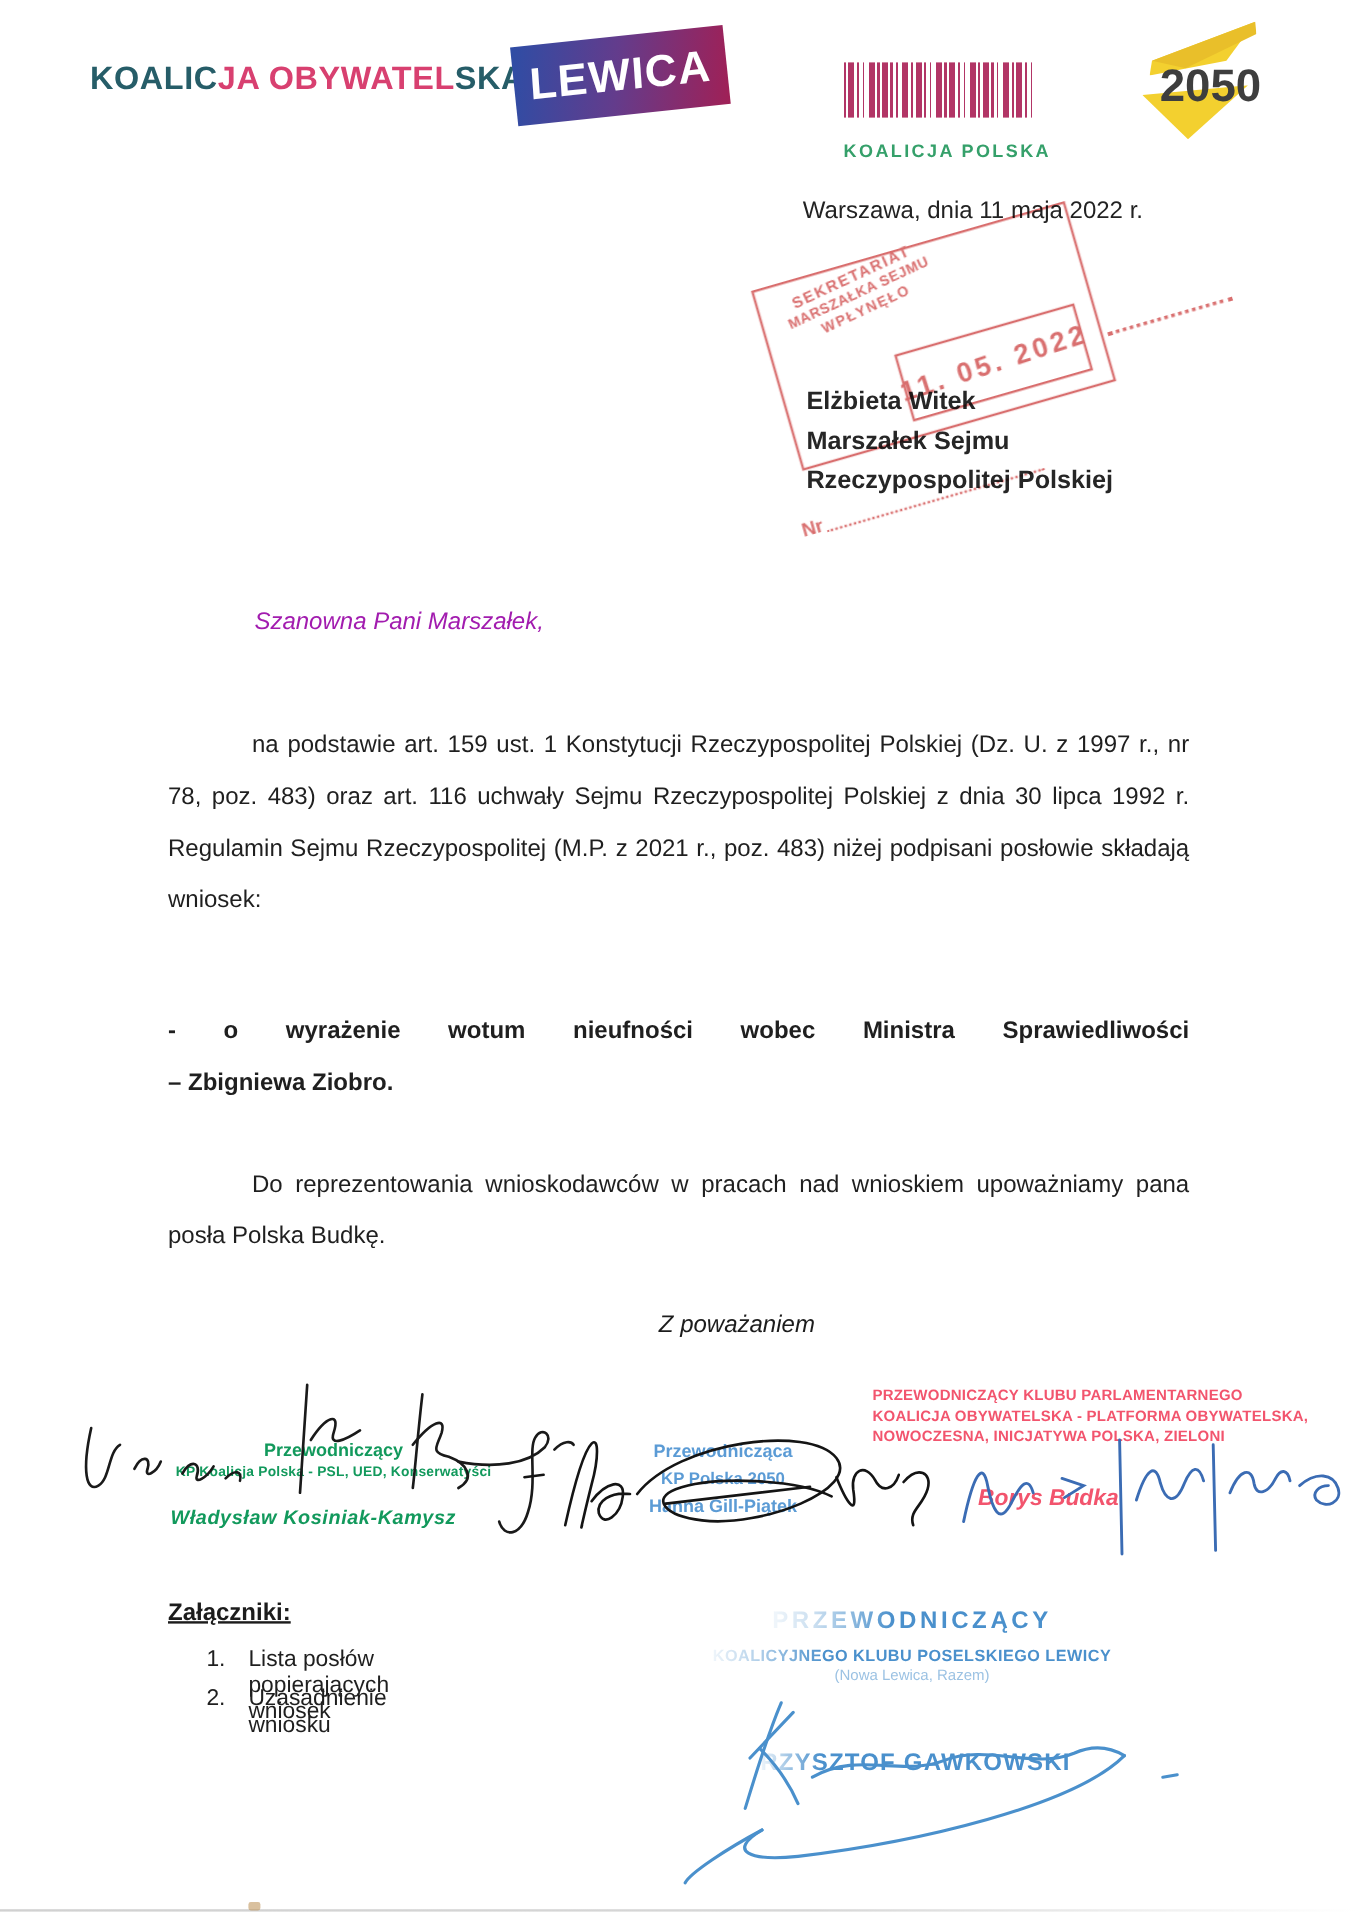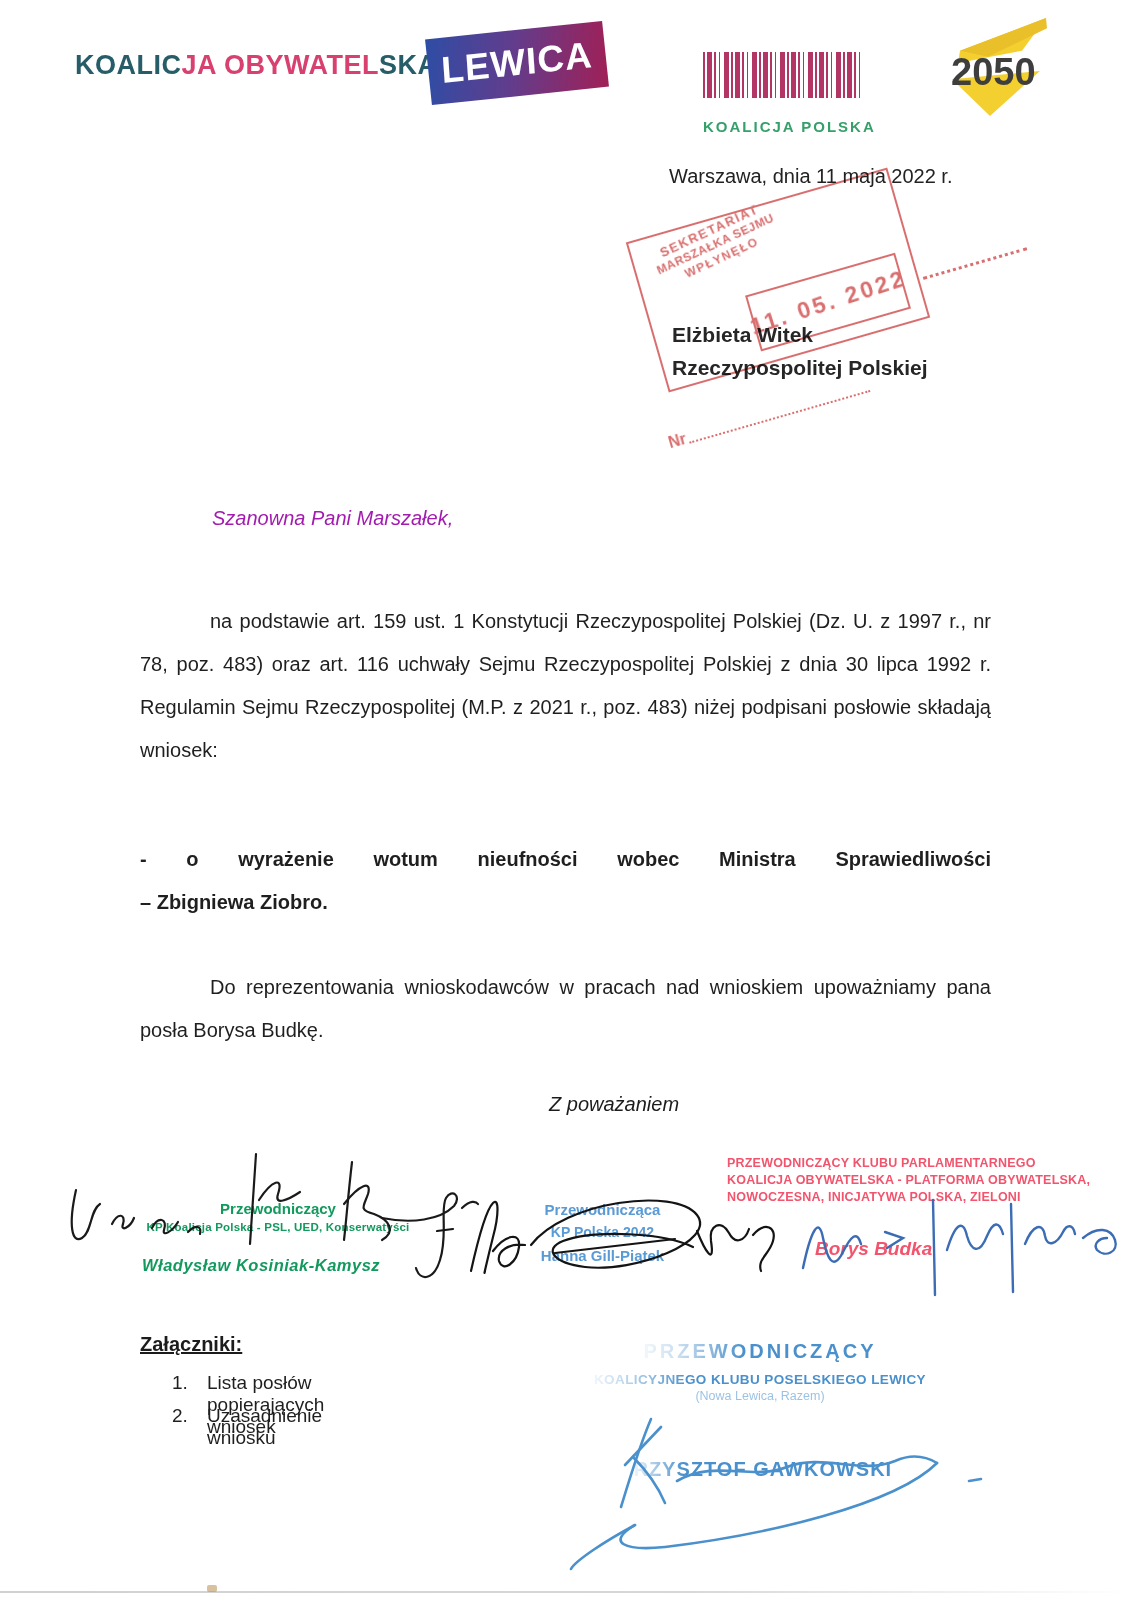--- a/index.html
+++ b/index.html
@@ -29,21 +29,21 @@
       #b23566 21px 26px,transparent 26px 28px);}
   .kp-label{margin-top:20px;color:#35a06a;font-size:15px;font-weight:700;letter-spacing:2px;white-space:nowrap;}
 
   .logo-2050{left:948px;top:16px;width:100px;height:102px;}
   .p2050-top{position:absolute;left:0;top:0;width:100%;height:100%;
     background:#f3d02f;clip-path:polygon(12% 34%,98% 2%,74% 34%,10% 46%);}
   .p2050-top2{position:absolute;left:0;top:0;width:100%;height:100%;
     background:#e9bf2a;clip-path:polygon(12% 34%,98% 2%,99% 12%,40% 40%);}
   .p2050-bottom{position:absolute;left:0;top:0;width:100%;height:100%;
     background:#f3d02f;clip-path:polygon(4% 62%,92% 54%,42% 98%);}
-  .p2050-text{position:absolute;left:3px;top:35px;width:100%;text-align:left;
+  .p2050-text{position:absolute;left:3px;top:35px;width:100%;text-align:right;
     font-size:38px;font-weight:800;color:#3e3e3e;letter-spacing:0px;}
 
   
   .dateline{left:669px;top:165px;font-size:20px;color:#222;}
   .addressee{left:672px;top:318px;font-size:21px;font-weight:700;line-height:33px;color:#262626;}
 
   
   .stamp{left:642px;top:202px;width:272px;height:156px;transform:rotate(-16deg);
     transform-origin:center;z-index:5;opacity:.8;mix-blend-mode:multiply;color:#cf4a4a;}
   .stamp-box{position:absolute;inset:0;border:2.5px solid #cf4a4a;}
@@ -145,43 +145,44 @@
   </div>
   <div class="stamp-dots-right"></div>
   <div class="stamp-nr">
     <span>Nr</span>
     <span class="dots"></span>
   </div>
 </div>
 
 <div class="abs addressee">
   <div>Elżbieta Witek</div>
+  <div>Marszałek Sejmu</div>
   <div>Rzeczypospolitej Polskiej</div>
 </div>
 
 <div class="abs salutation">Szanowna Pani Marszałek,</div>
 
 <div class="abs para para1">na podstawie art. 159 ust. 1 Konstytucji Rzeczypospolitej Polskiej (Dz. U. z 1997 r., nr 78, poz. 483) oraz art. 116 uchwały Sejmu Rzeczypospolitej Polskiej z dnia 30 lipca 1992 r. Regulamin Sejmu Rzeczypospolitej (M.P. z 2021 r., poz. 483) niżej podpisani posłowie składają wniosek:</div>
 
 <div class="abs para motion1">- o wyrażenie wotum nieufności wobec Ministra Sprawiedliwości</div>
 <div class="abs para motion2">– Zbigniewa Ziobro.</div>
 
-<div class="abs para para2">Do reprezentowania wnioskodawców w pracach nad wnioskiem upoważniamy pana posła Borysa Budkę.</div>
+<div class="abs para para2">Do reprezentowania wnioskodawców w pracach nad wnioskiem upoważniamy pana posła Polska Budkę.</div>
 
 <div class="abs closing">Z poważaniem</div>
 
 <div class="abs sig-caption kosiniak-roles">
   <div class="r1">Przewodniczący</div>
   <div class="r2">KP Koalicja Polska - PSL, UED, Konserwatyści</div>
 </div>
 <div class="abs kosiniak-name">Władysław Kosiniak-Kamysz</div>
 
 <div class="abs sig-caption gill-roles">
   <div class="r1">Przewodnicząca</div>
-  <div class="r2">KP Polska 2042</div>
+  <div class="r2">KP Polska 2050</div>
   <div class="r3">Hanna Gill-Piątek</div>
 </div>
 
 <div class="abs budka-roles">
   <div>PRZEWODNICZĄCY KLUBU PARLAMENTARNEGO</div>
   <div>KOALICJA OBYWATELSKA - PLATFORMA OBYWATELSKA,</div>
   <div>NOWOCZESNA, INICJATYWA POLSKA, ZIELONI</div>
 </div>
 <div class="abs budka-name">Borys Budka</div>
 

